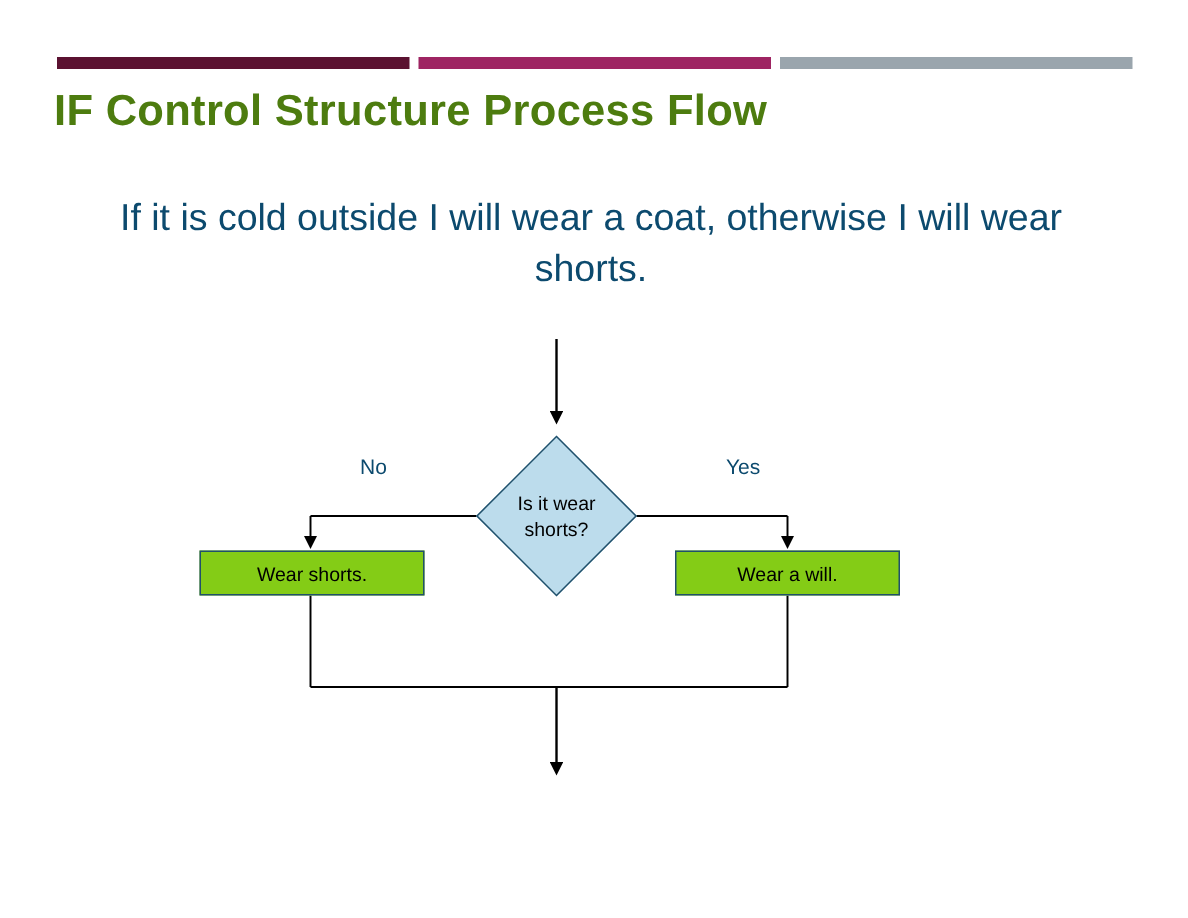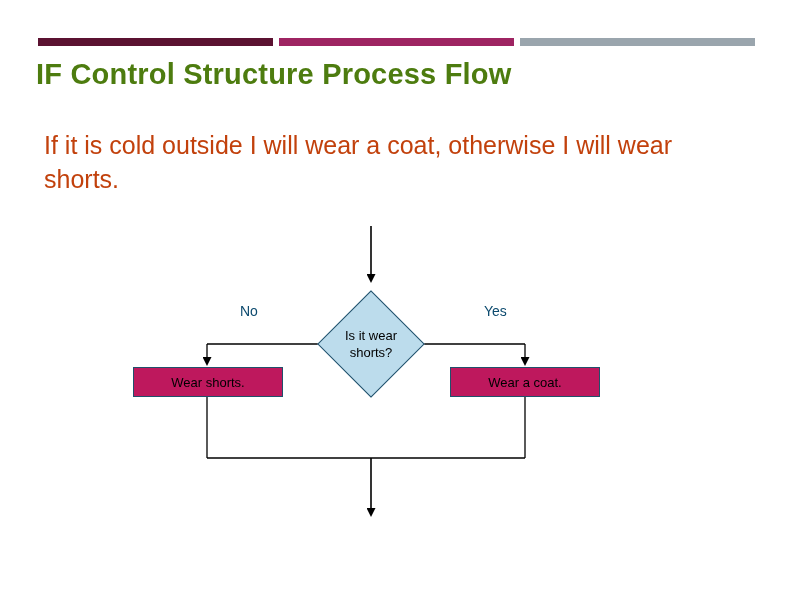--- a/index.html
+++ b/index.html
@@ -38,38 +38,39 @@
   }
 
   
   .paragraph {
     position: absolute;
     left: 44px;
     top: 128px;
     width: 700px;
     font-size: 25px;
     line-height: 34px;
-    color: #c2410c;
+    color: #0c4a6e;
+    text-align: center;
   }
 
   
   .diagram {
     position: absolute;
     left: 0;
     top: 0;
     width: 792px;
     height: 612px;
     pointer-events: none;
   }
   .diagram svg { display: block; }
 
   
   .node-box {
     position: absolute;
-    background: #be185d;
+    background: #84cc16;
     border: 1px solid #20506b;
     box-sizing: border-box;
     display: flex;
     align-items: center;
     justify-content: center;
     font-size: 13px;
     color: #000000;
   }
   #node-wear-shorts { left: 133px; top: 367px; width: 150px; height: 30px; }
   #node-wear-coat   { left: 450px; top: 367px; width: 150px; height: 30px; }
@@ -150,21 +151,21 @@
     <line x1="207" y1="458" x2="525" y2="458" stroke="#000000" stroke-width="1.3"></line>
     <line x1="371" y1="458" x2="371" y2="513" stroke="#000000" stroke-width="1.6" marker-end="url(#arrowhead)"></line>
   </svg>
 </div>
 
 <div class="node-box" id="node-wear-shorts">
   <span>Wear shorts.</span>
 </div>
 
 <div class="node-box" id="node-wear-coat">
-  <span>Wear a coat.</span>
+  <span>Wear a will.</span>
 </div>
 
 <div class="decision-wrap">
   <div class="decision-shape"></div>
   <div class="decision-label">
     <span>Is it wear</span>
     <span>shorts?</span>
   </div>
 </div>
 

